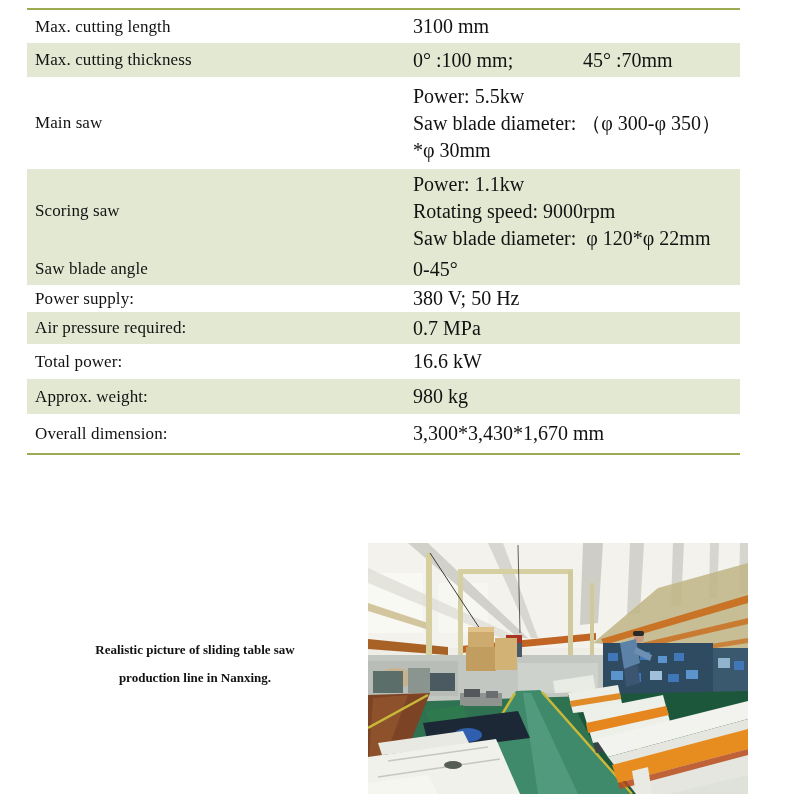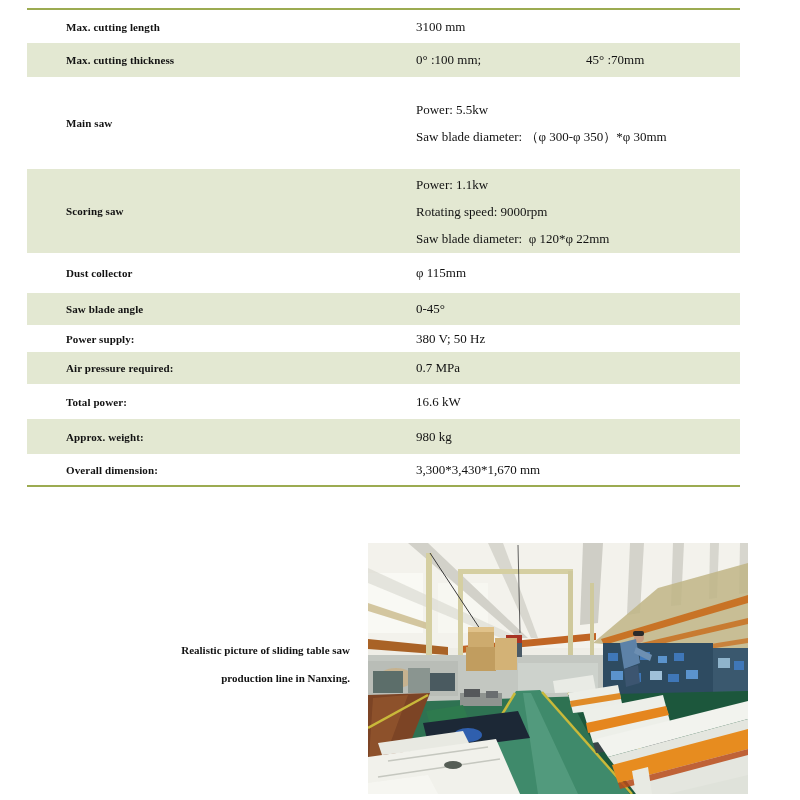--- a/index.html
+++ b/index.html
@@ -16,37 +16,36 @@
     width: 713px;
     border-top: 2px solid #9cab51;
     border-bottom: 2px solid #9cab51;
   }
   .row { display: flex; align-items: center; }
   .row.shaded { background: #e3e8d2; }
   .cell.label {
     width: 358px;
     padding-left: 8px;
     box-sizing: border-box;
-    font-weight: bold;
-    font-size: 11px;
+    font-weight: normal;
+    font-size: 17px;
     letter-spacing: 0.1px;
-    margin-left: 31px;
-  }
-  .cell.value { flex: 1; font-size: 13px; }
+  }
+  .cell.value { flex: 1; font-size: 20px; margin-left: 28px; }
   .val-line { white-space: pre-wrap; display: block; }
   .row.multiline .cell.value .val-line { line-height: 27px; }
   .part1 { display: inline-block; width: 170px; white-space: pre-wrap; }
   .part2 { display: inline-block; white-space: pre-wrap; }
   .caption {
     position: absolute;
     left: 40px; top: 636px;
     width: 310px;
-    text-align: right;
+    text-align: center;
     font-weight: bold;
-    font-size: 11px;
+    font-size: 13px;
     line-height: 28px;
   }
   .photo {
     position: absolute;
     left: 368px; top: 543px;
     width: 380px; height: 251px;
     overflow: hidden;
   }
   .photo svg { display: block; }
 </style>
@@ -79,26 +78,20 @@
 
   <div class="row shaded multiline" style="height:84px">
     <div class="cell label">Scoring saw</div>
     <div class="cell value">
       <span class="val-line">Power: 1.1kw</span>
       <span class="val-line">Rotating speed: 9000rpm</span>
       <span class="val-line">Saw blade diameter:  φ 120*φ 22mm</span>
     </div>
   </div>
 
-  <div class="row" style="height:40px">
-    <div class="cell label">Dust collector</div>
-    <div class="cell value">
-        <span class="val-line">φ 115mm</span>
-      </div>
-  </div>
 
   <div class="row shaded" style="height:32px">
     <div class="cell label">Saw blade angle</div>
     <div class="cell value">
         <span class="val-line">0-45°</span>
       </div>
   </div>
 
   <div class="row" style="height:27px">
     <div class="cell label">Power supply:</div>
@@ -121,21 +114,21 @@
       </div>
   </div>
 
   <div class="row shaded" style="height:35px">
     <div class="cell label">Approx. weight:</div>
     <div class="cell value">
         <span class="val-line">980 kg</span>
       </div>
   </div>
 
-  <div class="row" style="height:31px">
+  <div class="row" style="height:39px">
     <div class="cell label">Overall dimension:</div>
     <div class="cell value">
         <span class="val-line">3,300*3,430*1,670 mm</span>
       </div>
   </div>
 
 </div>
 
 <div class="caption">
   <div>Realistic picture of sliding table saw</div>

